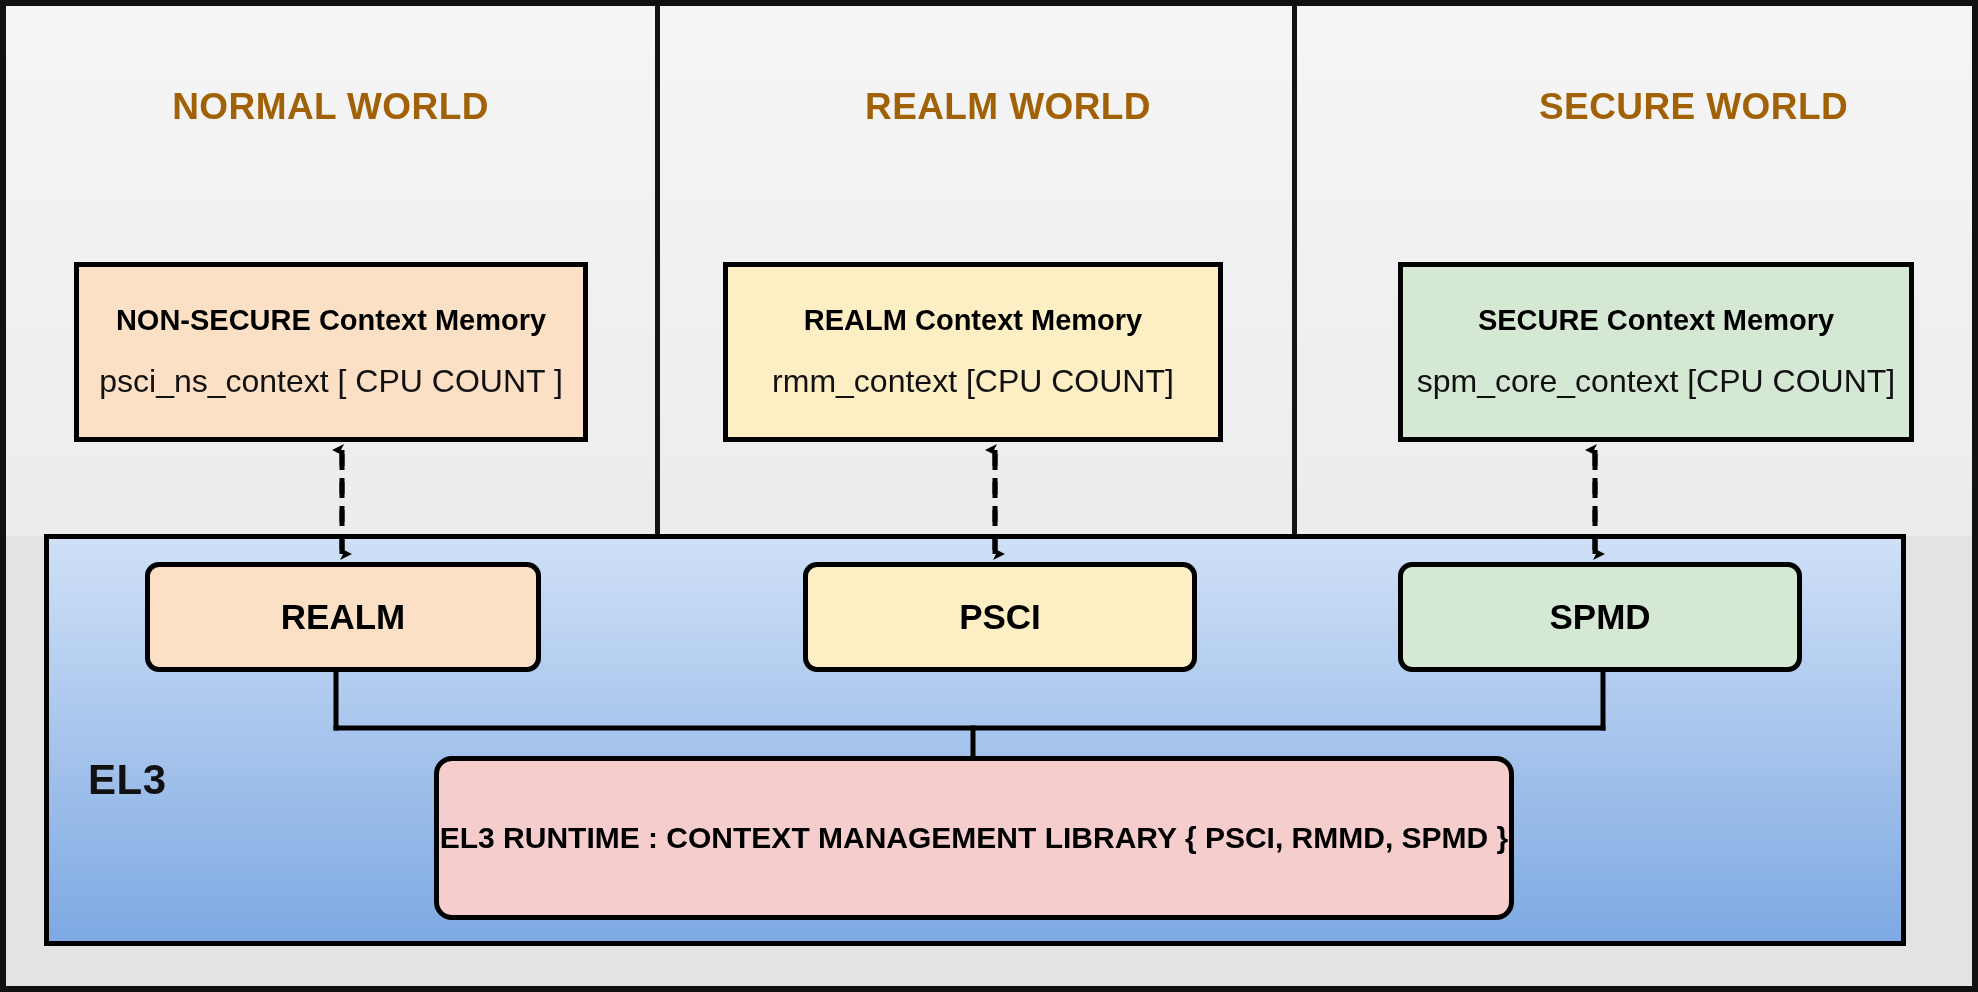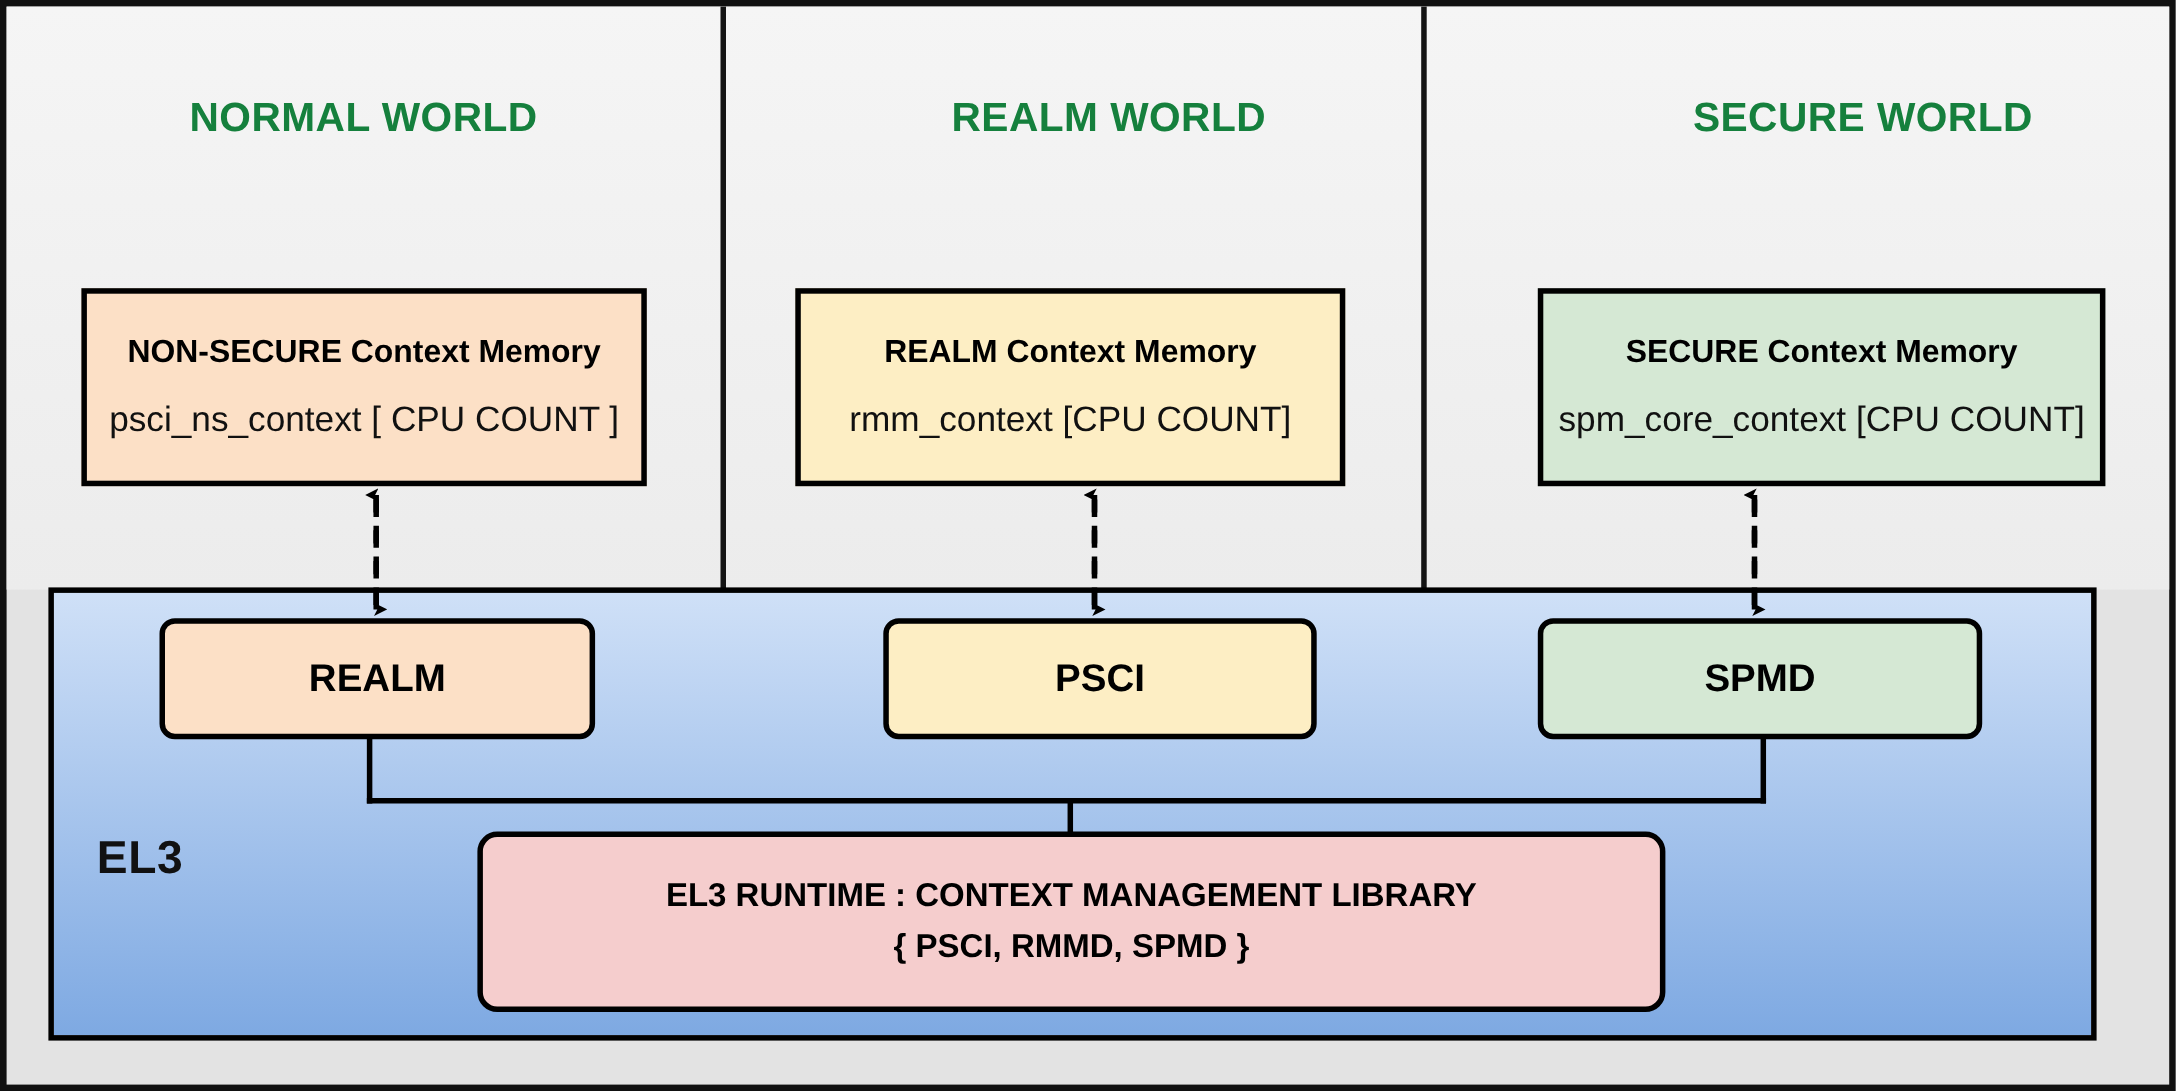--- a/index.html
+++ b/index.html
@@ -5,38 +5,38 @@
   html,body{margin:0;padding:0;background:#e3e3e3;}
   body{width:1978px;height:992px;font-family:"Liberation Sans",sans-serif;overflow:hidden;}
 
   #stage{position:relative;width:1978px;height:992px;background:#e3e3e3;box-sizing:border-box;border:6px solid #111;}
 
   
   .worlds-band{position:absolute;left:0;top:0;width:1966px;height:530px;
     background:linear-gradient(180deg,#f5f5f5 0%,#ececec 100%);}
   .col-divider{position:absolute;top:0;width:5px;height:530px;background:#141414;}
 
-  .world-title{position:absolute;text-align:center;font-size:37px;font-weight:bold;color:#15803d;letter-spacing:.4px;}
+  .world-title{position:absolute;text-align:center;font-size:37px;font-weight:bold;color:#a16207;letter-spacing:.4px;}
 
   .ctx-box{position:absolute;box-sizing:border-box;border:5px solid #000;display:flex;
     flex-direction:column;align-items:center;justify-content:center;gap:26px;}
   .ctx-title{font-size:29px;font-weight:bold;color:#000;text-align:center;}
   .ctx-sub{font-size:32px;color:#111;text-align:center;font-weight:normal;}
 
   
   .el3-panel{position:absolute;box-sizing:border-box;border:5px solid #000;
     background:linear-gradient(180deg,#cfe0f7 0%,#7ea9e2 100%);}
   .el3-label{position:absolute;font-size:42px;font-weight:bold;color:#111;letter-spacing:.5px;}
 
   .disp-box{position:absolute;box-sizing:border-box;border:5px solid #000;border-radius:14px;
     display:flex;align-items:center;justify-content:center;}
   .disp-label{font-size:35px;font-weight:bold;color:#000;}
 
   .runtime-box{position:absolute;box-sizing:border-box;border:5px solid #000;border-radius:18px;
-    background:#f5cdcd;display:flex;flex-direction:column;align-items:center;justify-content:center;gap:8px;}
+    background:#f5cdcd;display:flex;align-items:center;justify-content:center;gap:8px;}
   .rt-line{font-size:30px;font-weight:bold;color:#000;text-align:center;line-height:1.28;}
 
   svg.overlay{position:absolute;left:0;top:0;width:1966px;height:980px;pointer-events:none;}
 </style>
 </head>
 <body>
 
 <div id="stage">
 
   <div class="worlds-band"></div>

